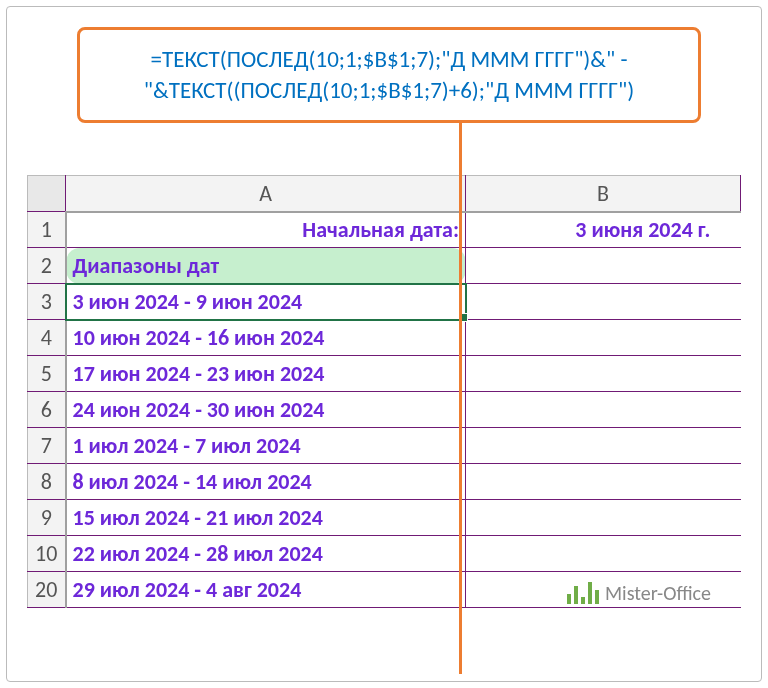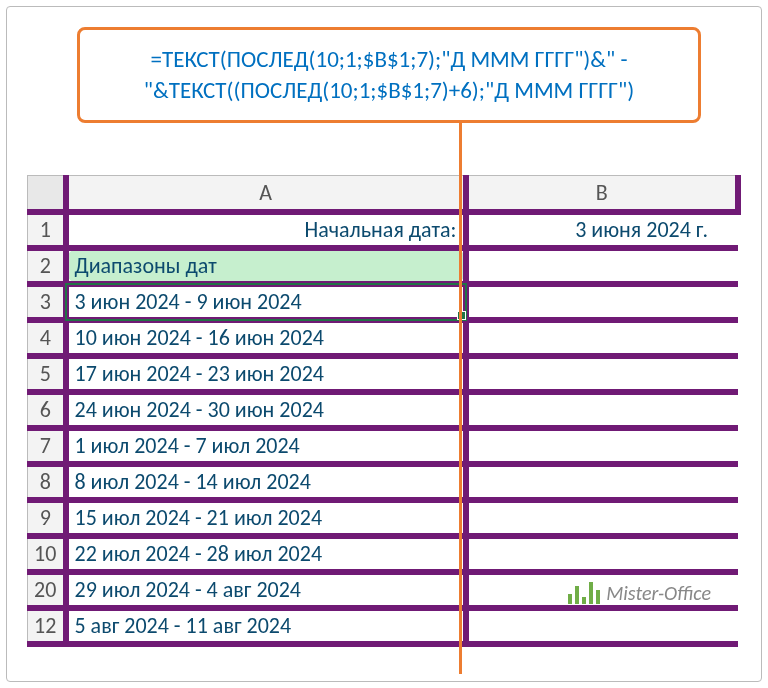--- a/index.html
+++ b/index.html
@@ -63,26 +63,27 @@
   }
   table {
     border-collapse: collapse;
     width: 100%;
     table-layout: fixed;
   }
   col.rowhdr { width: 38px; }
   col.colA { width: 400px; }
   col.colB { width: auto; }
   th, td {
-    border: 6px solid #701a75;
+    border: 1px solid #701a75;
     font-size: 22px;
     height: 36px;
     padding: 0 6px;
-    color: #0c4a6e;
-    background: #fff;
+    color: #6d28d9;
+    background: #fff;
+    font-weight: bold;
   }
   th {
     background: #f3f3f3;
     font-weight: normal;
     color: #555;
     text-align: center;
     border-top: 1px solid #bbb;
   }
   th.corner {
     background: #e8e8e8;
@@ -131,21 +132,20 @@
   .logo-bars { display: flex; align-items: flex-end; gap: 3px; }
   .logo-bars span {
     width: 4px;
     background: #70ad47;
     display: block;
   }
   .logo-text {
     font-size: 20px;
     color: #888;
     font-weight: 500;
-    font-style: italic;
   }
 </style>
 </head>
 <body>
 
 <div class="frame">
   <div class="formula-box">
     <span class="formula-line">=ТЕКСТ(ПОСЛЕД(10;1;$B$1;7);"Д МММ ГГГГ")&amp;" -</span>
     <span class="formula-line">"&amp;ТЕКСТ((ПОСЛЕД(10;1;$B$1;7)+6);"Д МММ ГГГГ")</span>
   </div>
@@ -213,25 +213,20 @@
       <tr>
         <th class="rowhdr">10</th>
         <td class="colA-data">22 июл 2024 - 28 июл 2024</td>
         <td class="last-col"></td>
       </tr>
       <tr>
         <th class="rowhdr">20</th>
         <td class="colA-data">29 июл 2024 - 4 авг 2024</td>
         <td class="last-col"></td>
       </tr>
-      <tr>
-        <th class="rowhdr">12</th>
-        <td class="colA-data">5 авг 2024 - 11 авг 2024</td>
-        <td class="last-col"></td>
-      </tr>
     </tbody>
       </table>
   </div>
 
   <div class="logo">
     <div class="logo-bars">
       <span style="height:10px"></span>
       <span style="height:18px"></span>
       <span style="height:7px"></span>
       <span style="height:22px"></span>

